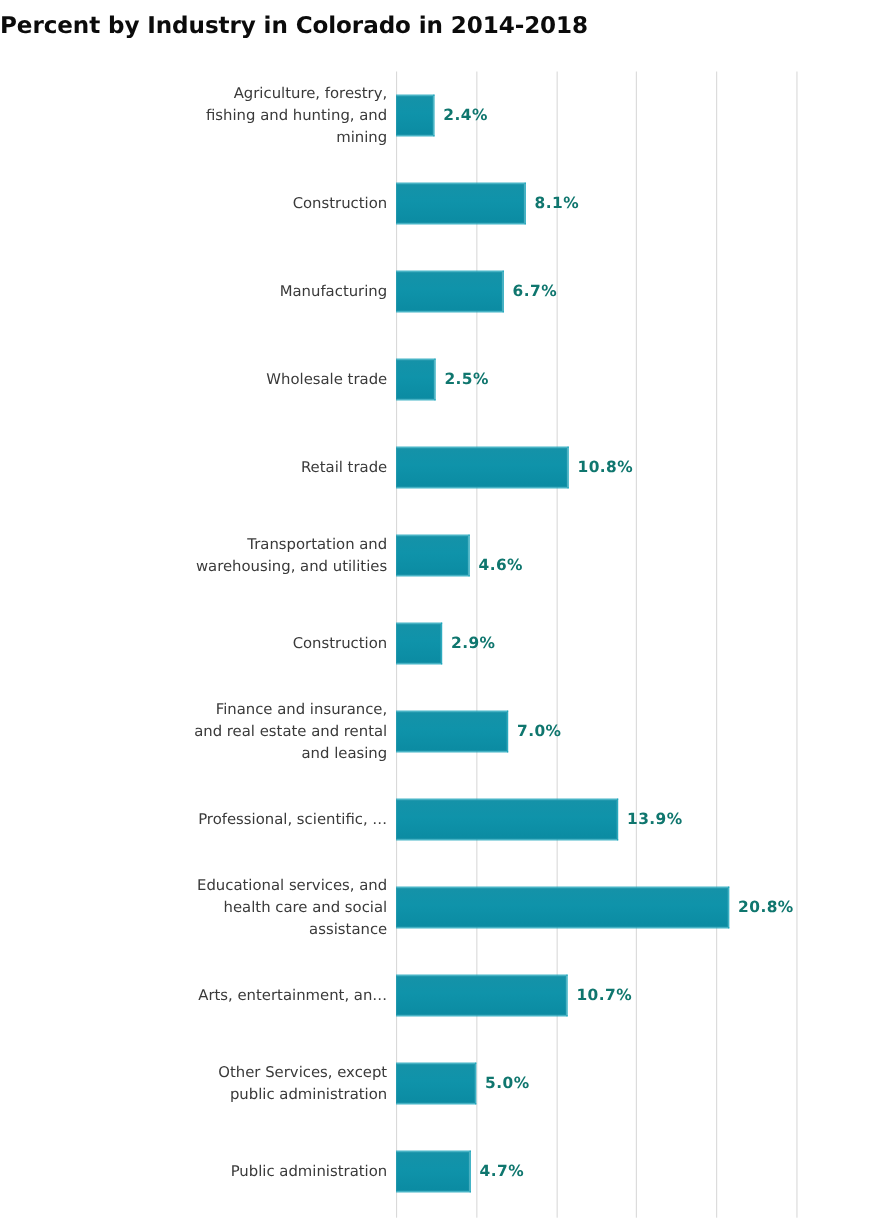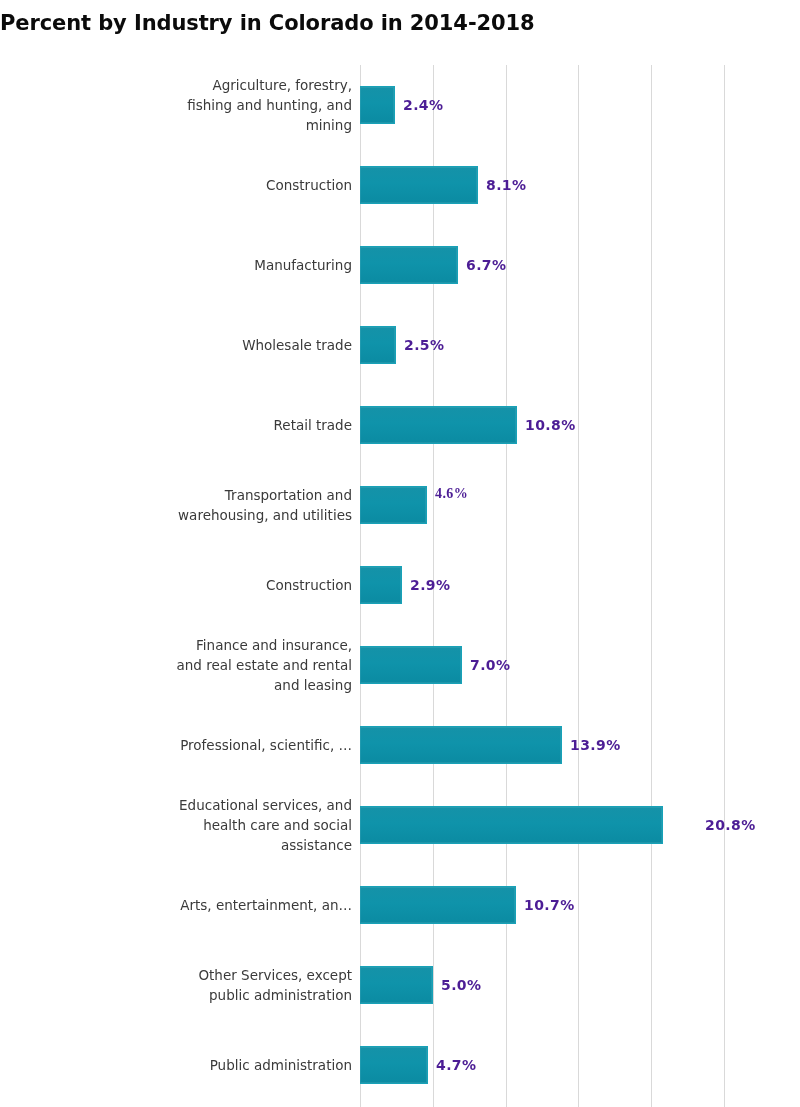--- a/index.html
+++ b/index.html
@@ -103,21 +103,21 @@
   }
   .bar-value {
     position: absolute;
     top: 0;
     height: 38px;
     display: flex;
     align-items: center;
     white-space: nowrap;
     font-size: 14px;
     font-weight: bold;
-    color: #4c1d95;
+    color: #0f766e;
     letter-spacing: 0.4px;
     font-family: "DejaVu Sans", "Liberation Sans", sans-serif;
     text-align: center;
   }
 </style>
 </head>
 <body>
 
 <div id="chart-root">
 
@@ -171,21 +171,21 @@
           <div class="bar" style="width: 157px;"></div>
         </div>
         <div class="bar-value" style="left: 525px; top: 21px;">10.8%</div>
       </div>
       <div class="row" style="top: 400px;">
         <div class="cat-label">Transportation and
 warehousing, and utilities</div>
         <div class="bar-wrap" style="width: 67px;">
           <div class="bar" style="width: 67px;"></div>
         </div>
-        <div class="bar-value" style="left: 435px; top: 10px; font-family: Liberation Serif, serif;">4.6%</div>
+        <div class="bar-value" style="left: 435px; top: 30px;">4.6%</div>
       </div>
       <div class="row" style="top: 480px;">
         <div class="cat-label">Construction</div>
         <div class="bar-wrap" style="width: 42px;">
           <div class="bar" style="width: 42px;"></div>
         </div>
         <div class="bar-value" style="left: 410px; top: 21px;">2.9%</div>
       </div>
       <div class="row" style="top: 560px;">
         <div class="cat-label">Finance and insurance,
@@ -203,21 +203,21 @@
         </div>
         <div class="bar-value" style="left: 570px; top: 21px;">13.9%</div>
       </div>
       <div class="row" style="top: 720px;">
         <div class="cat-label">Educational services, and
 health care and social
 assistance</div>
         <div class="bar-wrap" style="width: 303px;">
           <div class="bar" style="width: 303px;"></div>
         </div>
-        <div class="bar-value" style="left: 705px; top: 21px;">20.8%</div>
+        <div class="bar-value" style="left: 671px; top: 21px;">20.8%</div>
       </div>
       <div class="row" style="top: 800px;">
         <div class="cat-label">Arts, entertainment, an…</div>
         <div class="bar-wrap" style="width: 156px;">
           <div class="bar" style="width: 156px;"></div>
         </div>
         <div class="bar-value" style="left: 524px; top: 21px;">10.7%</div>
       </div>
       <div class="row" style="top: 880px;">
         <div class="cat-label">Other Services, except

